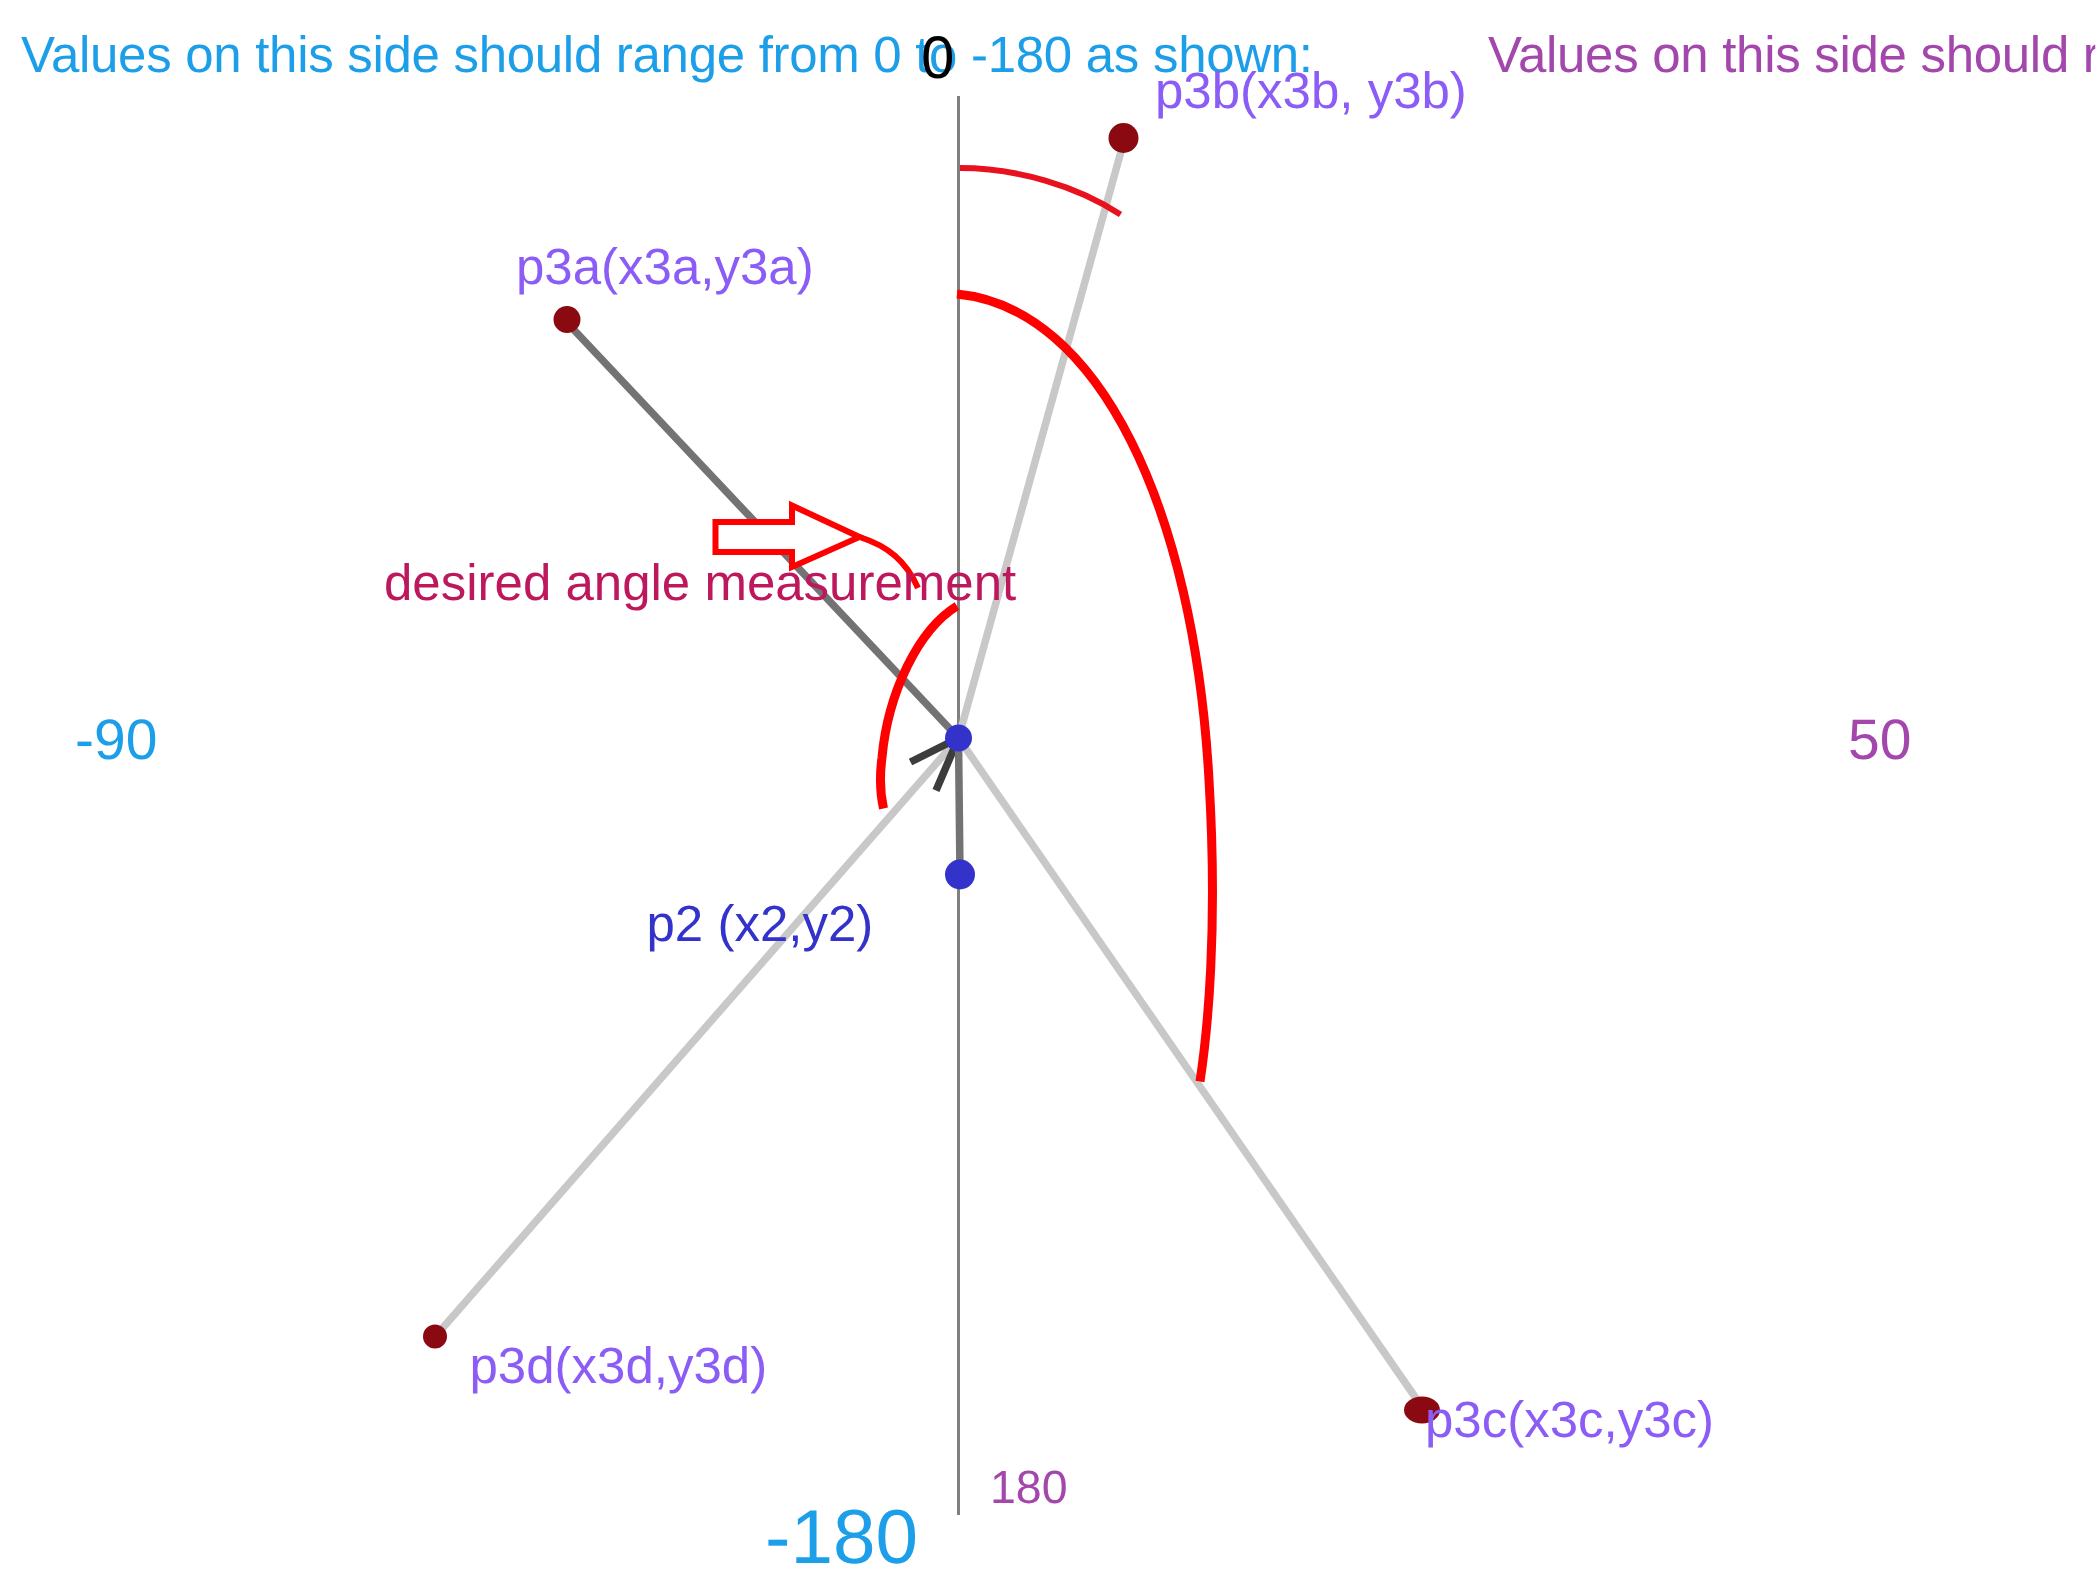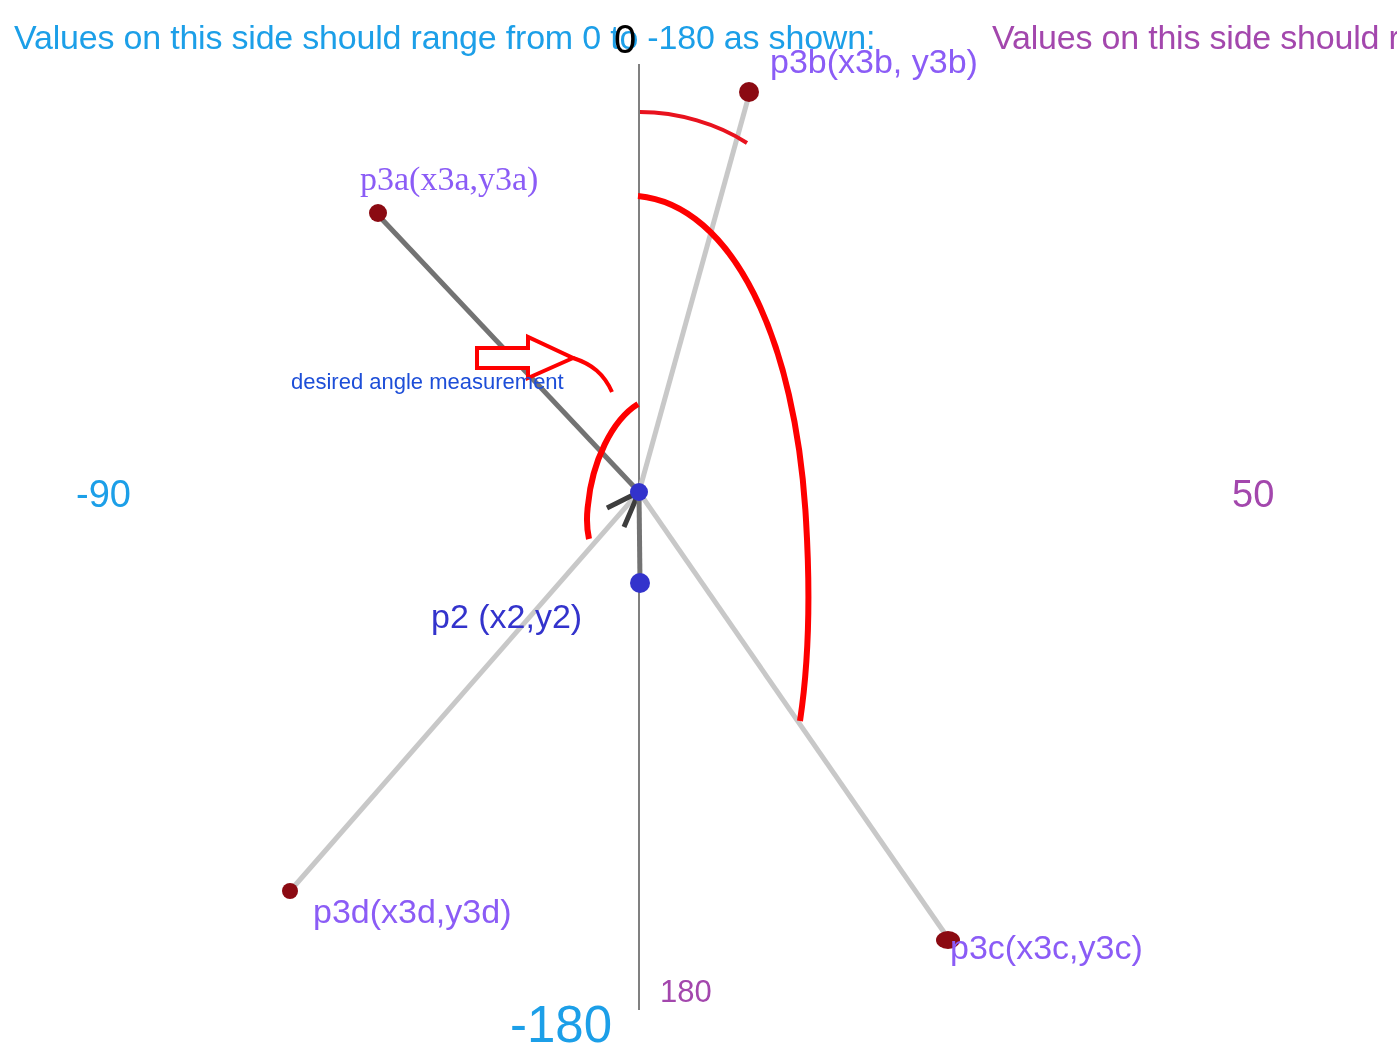--- a/index.html
+++ b/index.html
@@ -30,42 +30,41 @@
     line-height: 1.28;
   }
   .note {
     font-size: 34px;
     letter-spacing: -0.2px;
   }
   .note-left  { color: #1c9fe8; left: 14px;  top: 16px;  width: 420px; }
   .note-right { color: #a347ad; left: 992px; top: 16px;  width: 400px; }
 
   .axis-zero   { color: #000000; font-size: 40px; left: 614px; top: 14px; }
-  .axis-neg90  { color: #1c9fe8; font-size: 38px; left: 76px;  top: 470px; }
+  .axis-neg90  { color: #1c9fe8; font-size: 38px; left: 50px;  top: 470px; }
   .axis-pos90  { color: #a347ad; font-size: 38px; left: 1232px;top: 470px; }
   .axis-neg180 { color: #1c9fe8; font-size: 51px; left: 510px; top: 992px; }
   .axis-pos180 { color: #a347ad; font-size: 31px; left: 660px; top: 972px; }
 
   .pt-label   { color: #8b5cf6; font-size: 34px; }
-  .pt-p3a { left: 360px; top: 157px; font-family: Liberation Serif, serif; }
+  .pt-p3a { left: 344px; top: 157px; }
   .pt-p3b { left: 770px; top: 40px; width: 200px; }
   .pt-p3c { left: 950px; top: 882px; margin-top: 44px; }
   .pt-p3d { left: 313px; top: 890px; }
 
   .blue-label { color: #3333cc; font-size: 34px; }
   .pt-p1 { left: 665px; top: 472px; }
   .pt-p2 { left: 431px; top: 563px; margin-top: 32px; }
 
   .annot-red {
-    color: #1d4ed8;
-    font-size: 22px;
+    color: #be185d;
+    font-size: 34px;
     left: 256px;
     top: 368px;
     width: 300px;
-    margin-left: 35px;
   }
 </style>
 </head>
 <body>
 
 <div id="canvas">
 
   <svg id="figure-svg" viewBox="0 0 1397 1057">
 
     <line x1="639" y1="64" x2="639" y2="1010" stroke="#808080" stroke-width="2"></line>

